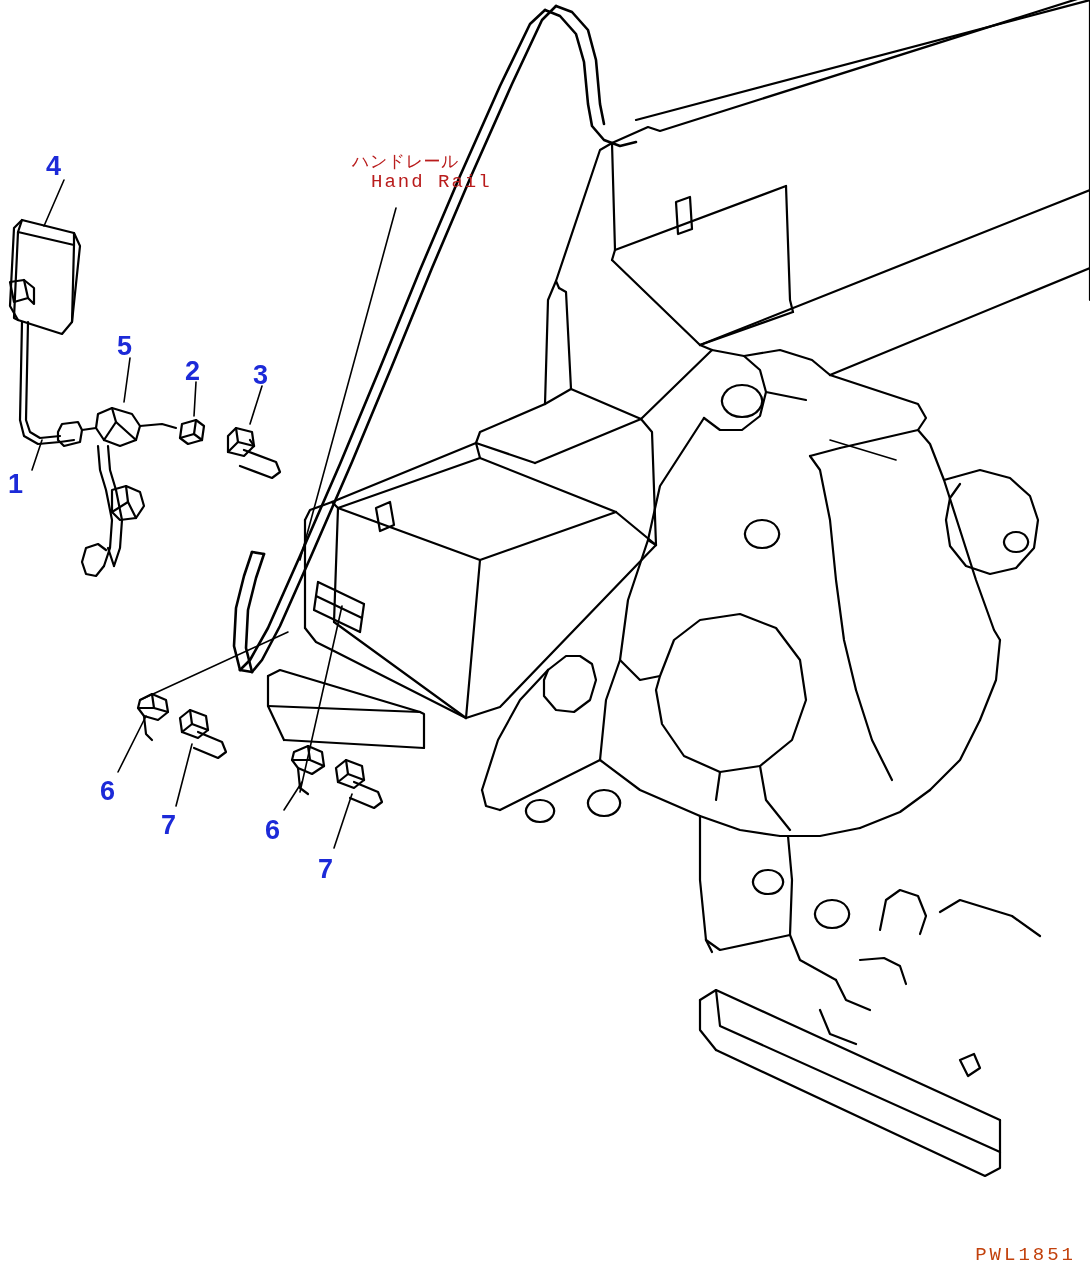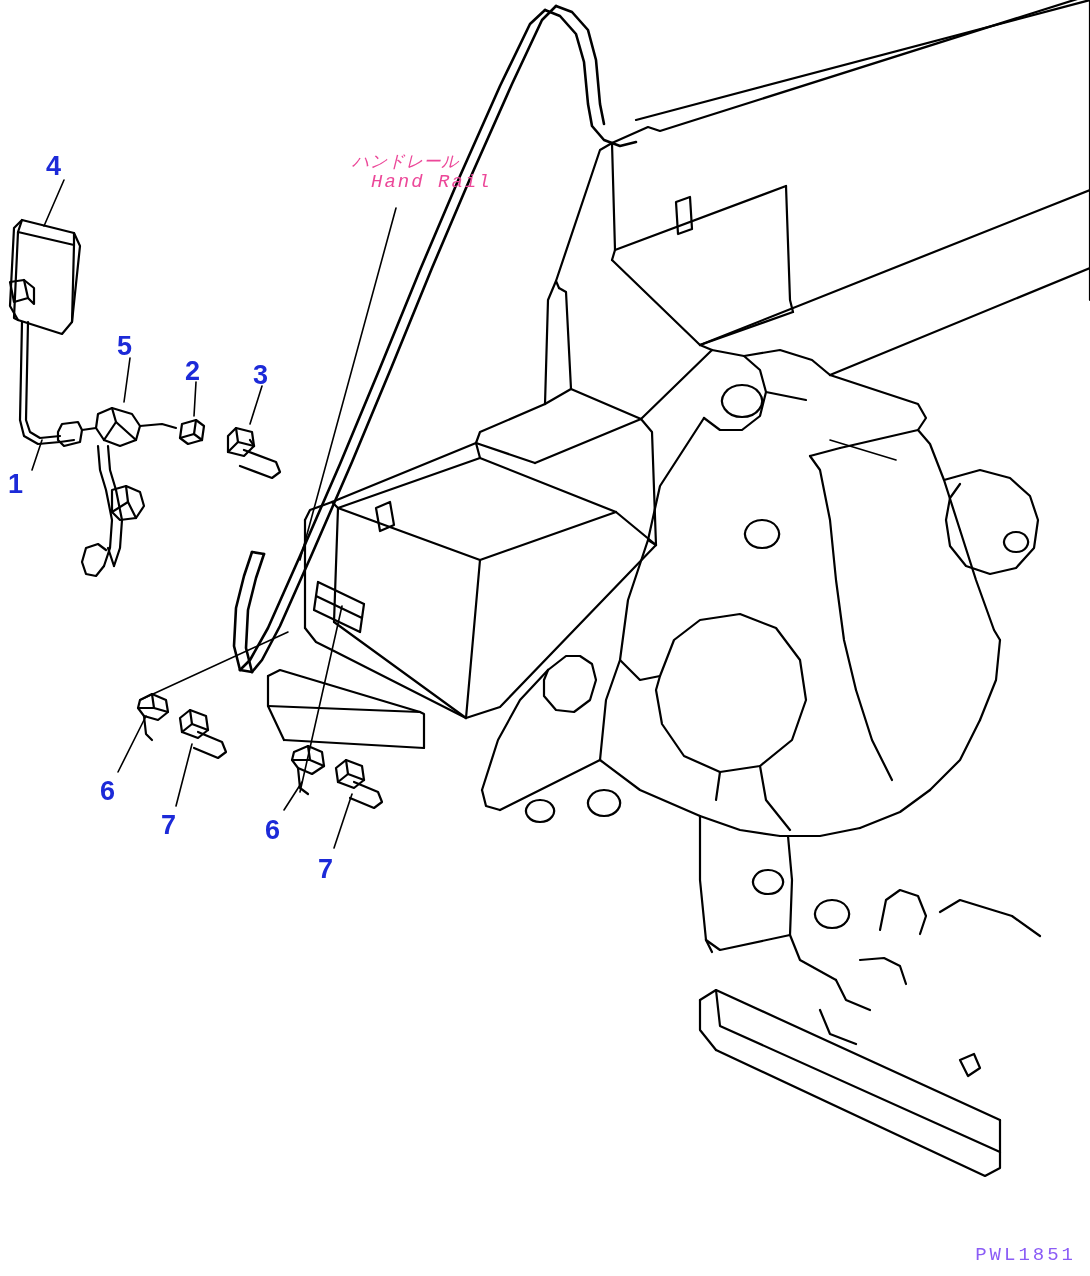--- a/index.html
+++ b/index.html
@@ -28,44 +28,43 @@
     position: absolute;
     color: #1c2ad8;
     font-family: "Liberation Sans", sans-serif;
     font-weight: bold;
     font-size: 27px;
     line-height: 1;
     user-select: none;
   }
   .annot {
     position: absolute;
-    color: #ec4899;
+    color: #b91c1c;
     font-family: "Liberation Mono", monospace;
     font-size: 19px;
     line-height: 1.15;
     white-space: nowrap;
     user-select: none;
-    font-style: italic;
   }
   .annot .jp {
     display: block;
     font-family: "DejaVu Sans", sans-serif;
     font-size: 17px;
     letter-spacing: 0.5px;
   }
   .annot .en {
     display: block;
     letter-spacing: 2px;
     margin-left: 19px;
   }
   #figure-code {
     position: absolute;
     right: 14px;
     bottom: 10px;
-    color: #8b5cf6;
+    color: #c2410c;
     font-family: "Liberation Mono", monospace;
     font-size: 19px;
     letter-spacing: 3px;
     user-select: none;
     margin-left: 31px;
   }
   #frame-border {
     position: absolute;
     left: 0;
     top: 0;

